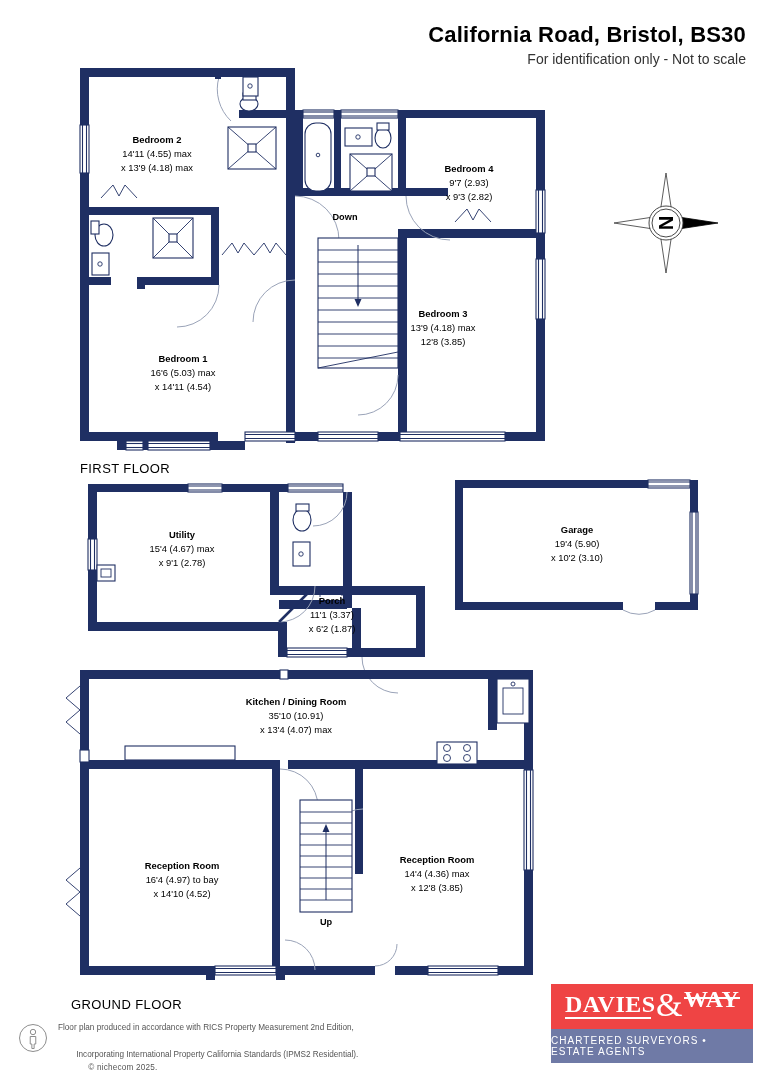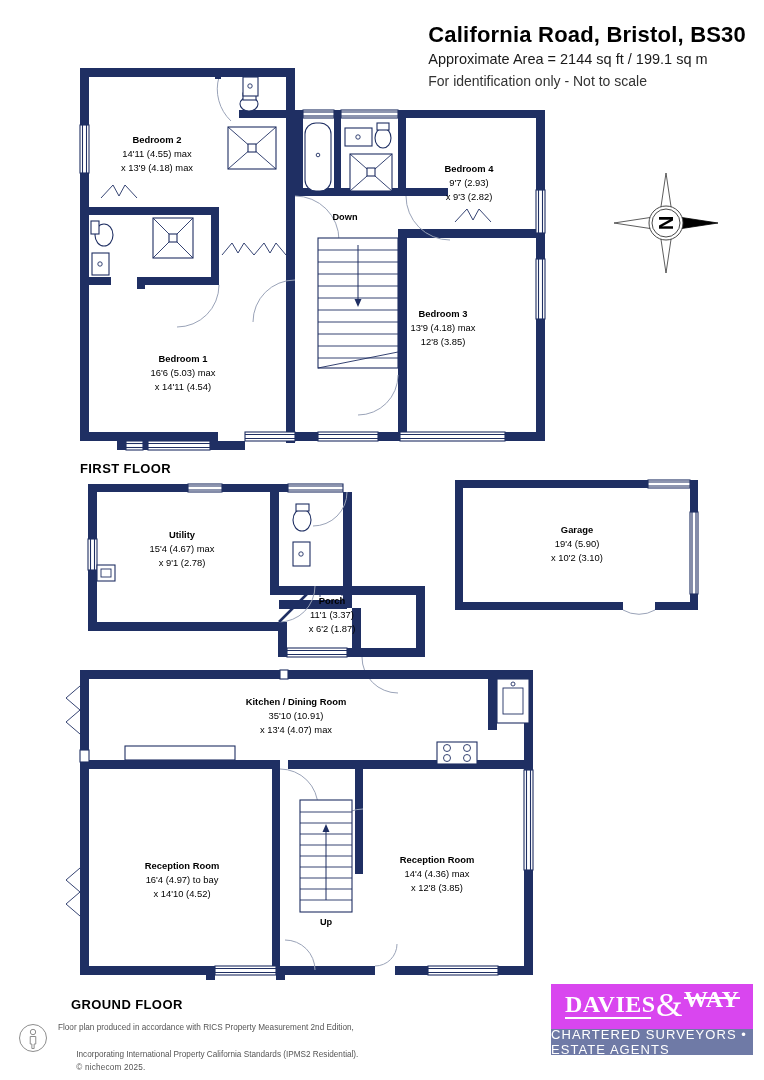--- a/index.html
+++ b/index.html
@@ -4,27 +4,27 @@
 <style>
   html,body{margin:0;padding:0;background:#ffffff;}
   body{
     width:764px;height:1080px;position:relative;overflow:hidden;
     font-family:"Liberation Sans", sans-serif;
     color:#000;
   }
   .page{position:absolute;inset:0;}
 
   
-  #header{position:absolute;right:18px;top:22px;text-align:left;margin-left:24px;}
+  #header{position:absolute;right:18px;top:22px;text-align:right;margin-left:24px;}
   #title{font-size:22px;font-weight:bold;letter-spacing:.2px;color:#000;line-height:1.2;}
   .area-line{font-size:14.5px;color:#1a1a1a;line-height:1.45;margin-top:1px;}
   #disclaimer{font-size:14px;color:#333;margin-top:3px;}
 
   
-  .floor-label{position:absolute;font-size:13px;font-weight:bold;letter-spacing:.4px;color:#000;}
+  .floor-label{position:absolute;font-size:13px;font-weight:normal;letter-spacing:.4px;color:#000;}
   #first-floor-label{left:80px;top:461px;}
   #ground-floor-label{left:71px;top:997px;}
 
   
   .plan{position:absolute;}
   #plan-first{left:0px;top:55px;}
   #plan-ground{left:0px;top:470px;}
   #compass-wrap{position:absolute;left:612px;top:172px;width:108px;height:102px;}
 
   
@@ -32,23 +32,23 @@
   .rmdim{font-family:"Liberation Sans",sans-serif;font-size:9.4px;fill:#000;text-anchor:middle;}
   .stair-lbl{font-family:"Liberation Sans",sans-serif;font-size:9.2px;font-weight:bold;fill:#000;text-anchor:middle;}
 
   .wall{fill:#1f2f63;}
   .thin{fill:none;stroke:#1f2f63;stroke-width:1.1;}
   .fix{fill:#ffffff;stroke:#1f2f63;stroke-width:1.1;}
   .fixthin{fill:none;stroke:#1f2f63;stroke-width:.9;}
   .swing{fill:none;stroke:#9aa3b8;stroke-width:1;}
 
   
-  #logo{position:absolute;left:551px;top:984px;width:202px;height:62px;background:#d946ef;}
+  #logo{position:absolute;left:551px;top:984px;width:202px;height:62px;background:#ef4444;}
   #logo-main{height:45px;position:relative;}
-  #logo-strap{height:26px;background:#6f7aa6;color:#ffffff;font-size:13px;
+  #logo-strap{height:34px;background:#6f7aa6;color:#ffffff;font-size:10px;
     letter-spacing:1.05px;display:flex;align-items:center;justify-content:center;font-weight:normal;}
   .lg-davies{position:absolute;left:14px;top:7px;font-family:"Liberation Serif",serif;
     font-size:24px;font-weight:bold;color:#fff;letter-spacing:.5px;}
   .lg-amp{position:absolute;left:105px;top:2px;font-family:"Liberation Serif",serif;
     font-size:34px;color:#fff;}
   .lg-way{position:absolute;left:133px;top:2px;font-family:"Liberation Serif",serif;
     font-size:24px;font-weight:bold;color:#fff;letter-spacing:.5px;}
   .lg-rule{position:absolute;background:#fff;height:1.6px;}
 
   
@@ -58,21 +58,20 @@
   #footer-text .fl{white-space:pre;}
   .cc{letter-spacing:.2px;}
 </style>
 </head>
 <body>
 
 <div class="page">
 
   <div id="header">
     <div id="title">California Road, Bristol, BS30</div>
-    <div class="area-line">Approximate Area = 2144 sq ft / 199.1 sq m</div>
     <div id="disclaimer">For identification only - Not to scale</div>
   </div>
 
   <div id="compass-wrap">
     <svg width="108" height="102" viewBox="0 0 108 102">
 
       <polygon points="2,51 48,44 48,58" fill="#ffffff" stroke="#333" stroke-width="0.8"></polygon>
 
       <polygon points="54,1 47,48 61,48" fill="#ffffff" stroke="#333" stroke-width="0.8"></polygon>
 
@@ -470,19 +469,19 @@
   <div id="footer">
     <svg id="rics-icon" viewBox="0 0 40 40">
       <circle cx="20" cy="20" r="18" fill="none" stroke="#8a8a8a" stroke-width="1.3"></circle>
       <circle cx="20" cy="12" r="3.6" fill="none" stroke="#8a8a8a" stroke-width="1.3"></circle>
       <path d="M16.3,18 h7.4 v10 l-2.2,0 v6 h-3 v-6 l-2.2,0 z" fill="none" stroke="#8a8a8a" stroke-width="1.3"></path>
     </svg>
     <div id="footer-text">
       <div class="fl">Floor plan produced in accordance with RICS Property Measurement 2nd Edition,</div>
       <div class="fl">
         <span>Incorporating International Property California Standards (IPMS2 Residential).</span>
-        <span class="cc" style="text-align:right;">© nichecom 2025.</span>
+        <span class="cc" style="margin-left:12px;text-align:right;">© nichecom 2025.</span>
       </div>
 
     </div>
   </div>
 
 </div>
 
 </body></html>

